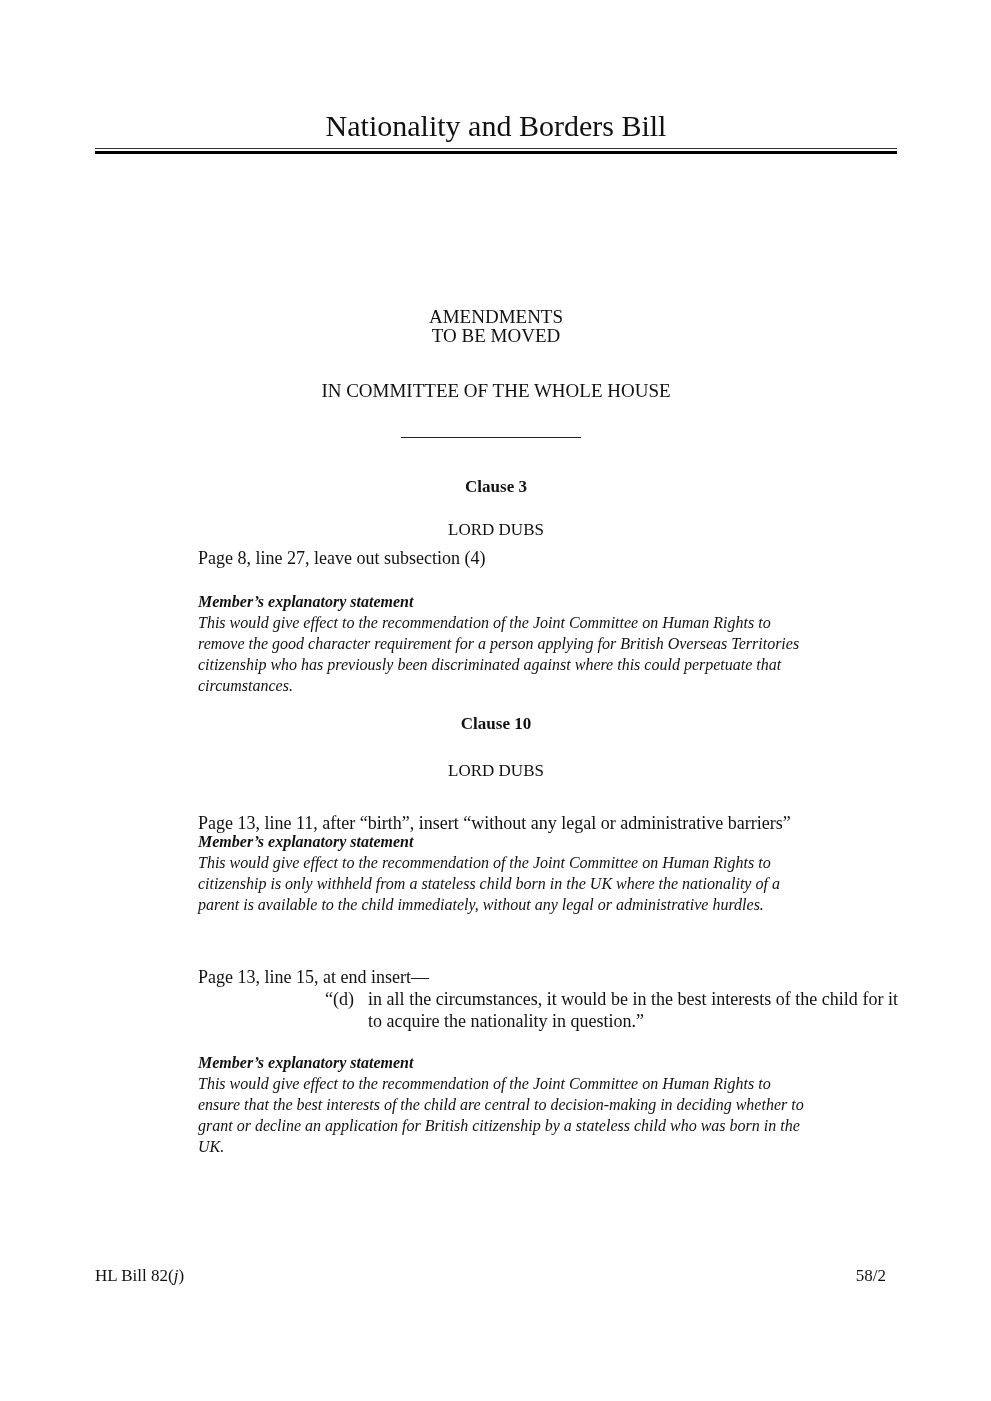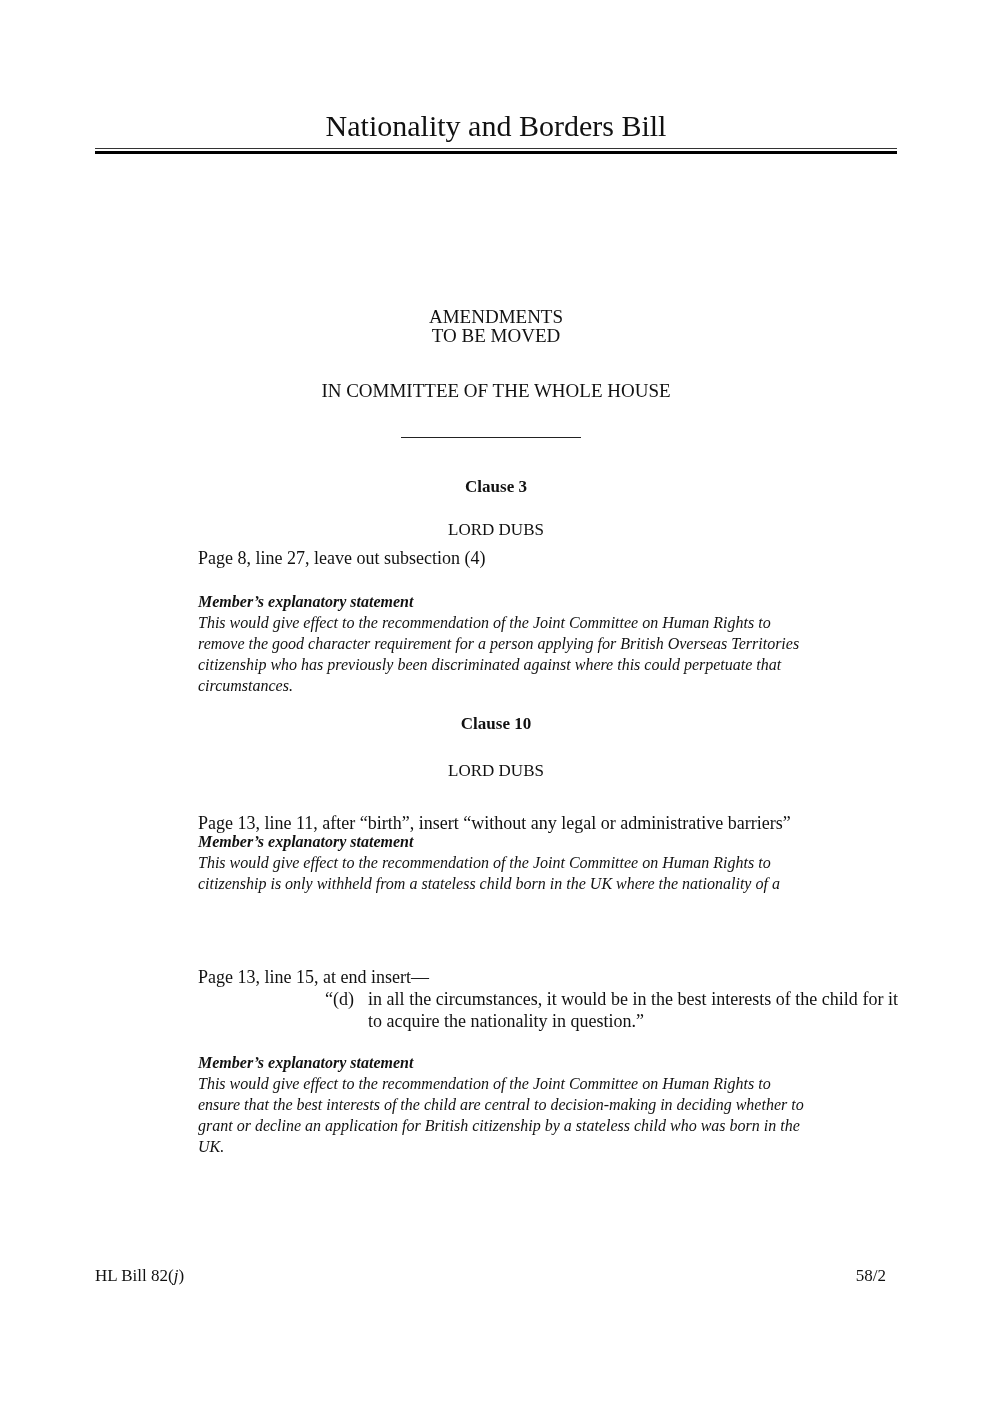--- a/index.html
+++ b/index.html
@@ -62,20 +62,21 @@
     <span style="display:block">circumstances.</span>
   </div>
 
   <div class="center clause" style="top:712px;">Clause 10</div>
   <div class="center member" style="top:759px;">LORD DUBS</div>
   <div class="body-text" style="top:788px;margin-top:24px;">Page 13, line 11, after “birth”, insert “without any legal or administrative barriers”</div>
   <div class="expl" style="top:831px;">
     <span class="heading">Member’s explanatory statement</span>
     <span style="display:block">This would give effect to the recommendation of the Joint Committee on Human Rights to</span>
     <span style="display:block">citizenship is only withheld from a stateless child born in the UK where the nationality of a</span>
+    <span style="display:block">parent is available to the child immediately, without any legal or administrative hurdles.</span>
   </div>
 
   <div class="body-text" style="top:966px;">Page 13, line 15, at end insert—</div>
   <div class="insert-block" style="top:988px;">
     <div class="para">
       <span class="num">“(d)</span>
       <span class="txt">in all the circumstances, it would be in the best interests of the child for it to acquire the nationality in question.”</span>
     </div>
   </div>
   <div class="expl" style="top:1052px;">

